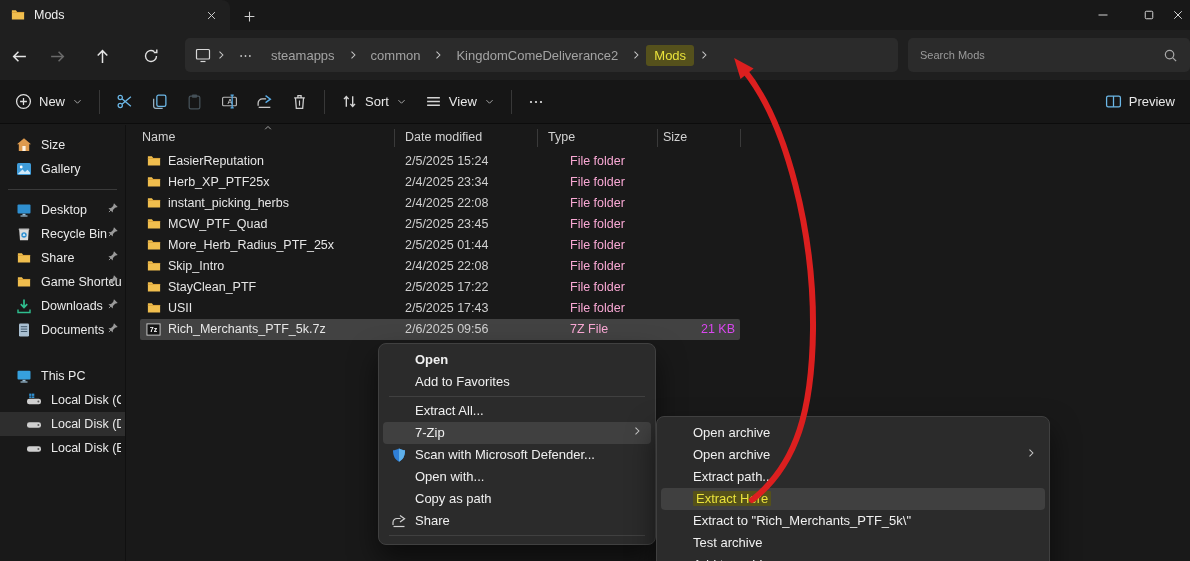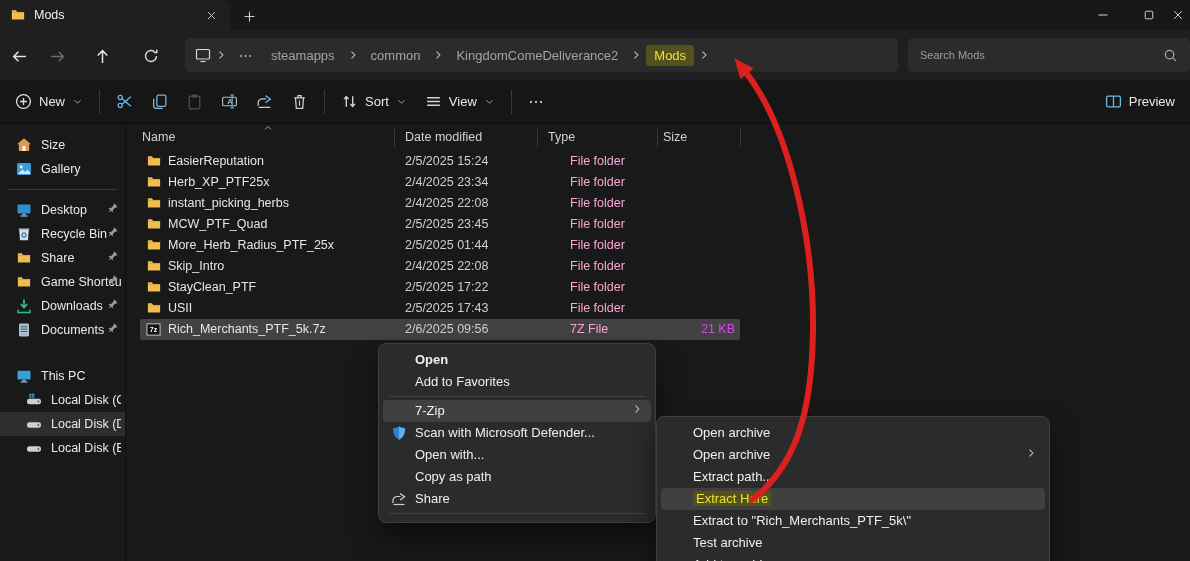--- a/index.html
+++ b/index.html
@@ -608,20 +608,21 @@
           <span class="cell c-type">7Z File</span>
           <span class="cell c-size">21 KB</span>
         </div>
       </div>
   </div>
 
   <div class="menu" style="left:378px; top:343px; width:278px;" id="ctxmenu-host">
       <div class="mitem bold"><span>Open</span></div>
       <div class="mitem"><span>Add to Favorites</span></div>
       <div class="mdivider"></div>
+      <div class="mitem"><span>Extract All...</span></div>
       <div class="mitem hl"><span>7-Zip</span><span class="icon sub-arrow">
           <svg width="12" height="12" viewBox="0 0 16 16" fill="none">
             <path d="M6 3.5 L10.5 8 L6 12.5" stroke="#c8c8c8" stroke-width="1.4"></path>
           </svg>
         </span></div>
       <div class="mitem"><span class="icon mi-icon">
           <svg width="16" height="16" viewBox="0 0 16 16" fill="none">
             <path d="M8 1.5 C10 2.6 12.5 3.2 14 3.3 C14 9 12 12.8 8 14.7 C4 12.8 2 9 2 3.3 C3.5 3.2 6 2.6 8 1.5 Z" fill="#2f7fd6"></path>
             <path d="M8 1.5 C10 2.6 12.5 3.2 14 3.3 C14 9 12 12.8 8 14.7 Z" fill="#5fb0ea"></path>
           </svg>

